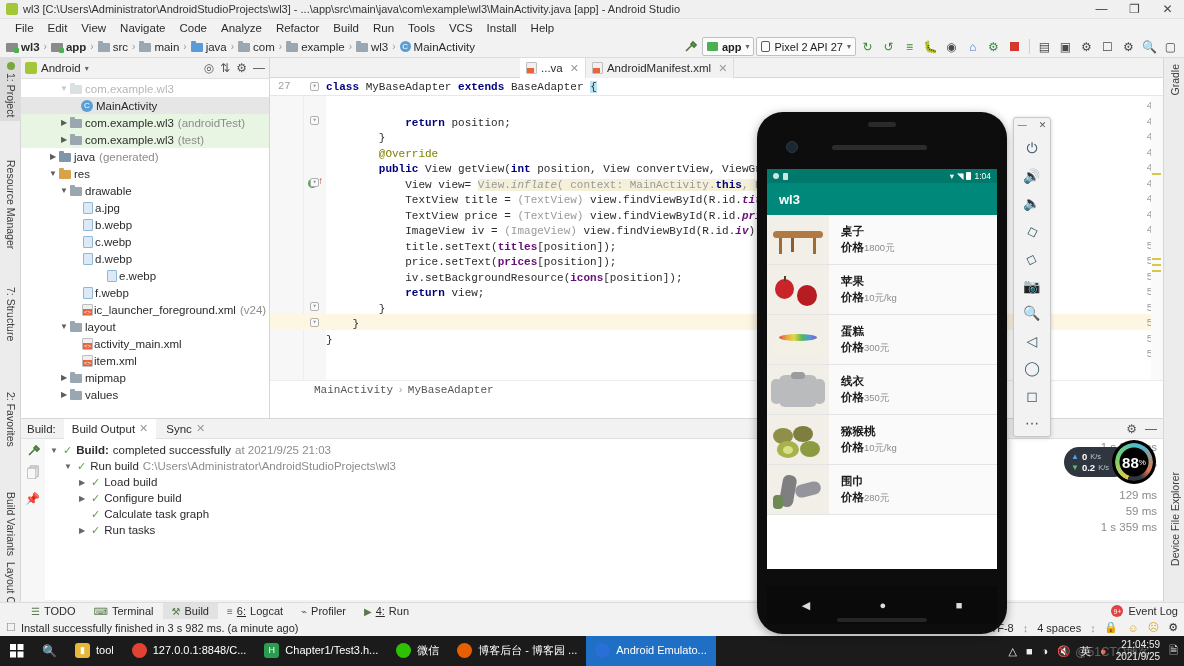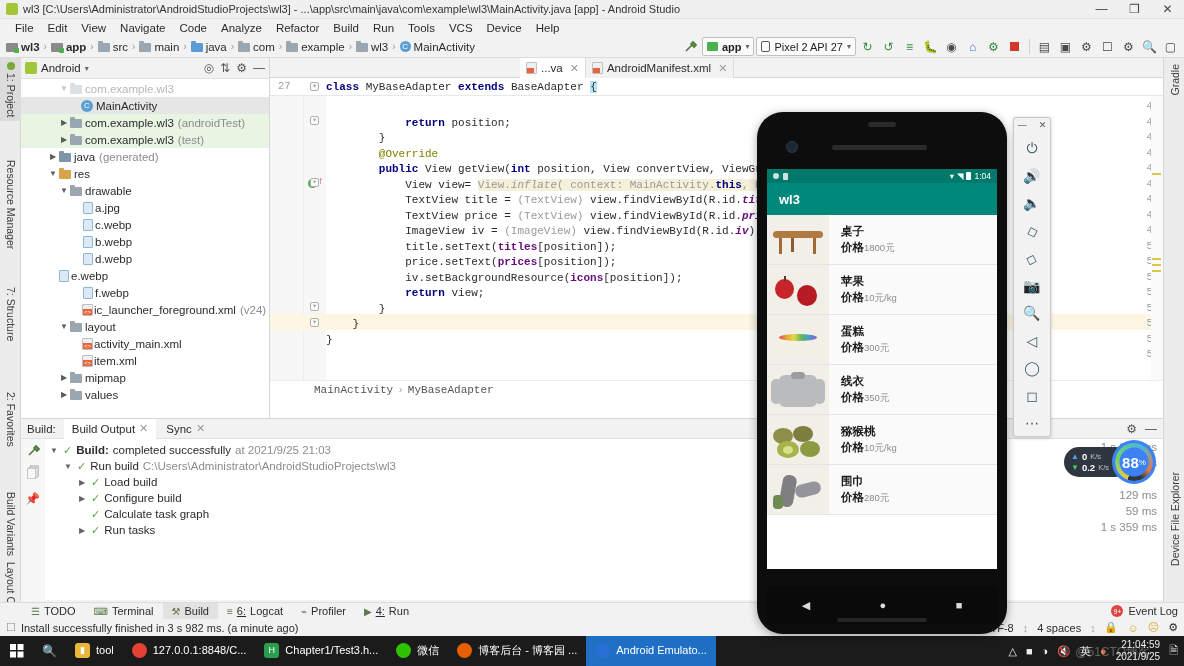--- a/index.html
+++ b/index.html
@@ -217,21 +217,21 @@
     position:absolute; left:1064px; top:447px; width:66px; height:30px; background:#2f3640; border-radius:15px;
     display:flex; flex-direction:column; justify-content:center; padding-left:7px; color:#fff; z-index:9;
   }
   .net-row { display:flex; align-items:center; gap:3px; font-size:8.5px; line-height:11px;}
   .net-row b { font-size:9.5px; }
   .net-row .arw-up { color:#4aa3f0; font-size:8px;}
   .net-row .arw-dn { color:#49c96a; font-size:8px;}
   .net-row .unit { color:#b9c0c8; font-size:7.5px;}
   .cpu-ring {
     position:absolute; left:1112px; top:440px; width:44px; height:44px; border-radius:50%;
-    background:#3b82f6; z-index:10; display:flex; align-items:center; justify-content:center; color:#fff;
+    background:#000000; z-index:10; display:flex; align-items:center; justify-content:center; color:#fff;
   }
   .cpu-ring::before{
     content:""; position:absolute; left:3px; top:3px; width:38px; height:38px; border-radius:50%;
     background: conic-gradient(from 200deg, #e8c84a 0deg, #6fd06f 90deg, #4ab9d8 180deg, #e07a4a 280deg, #2f3640 317deg);
     -webkit-mask: radial-gradient(circle, transparent 14px, #000 15px);
             mask: radial-gradient(circle, transparent 14px, #000 15px);
   }
   .cpu-ring b { font-size:15px; position:relative; z-index:2; }
   .cpu-ring i { font-size:8px; font-style:normal; position:relative; z-index:2; }
 
@@ -288,21 +288,21 @@
       <div class="menu-item">Edit</div>
       <div class="menu-item">View</div>
       <div class="menu-item">Navigate</div>
       <div class="menu-item">Code</div>
       <div class="menu-item">Analyze</div>
       <div class="menu-item">Refactor</div>
       <div class="menu-item">Build</div>
       <div class="menu-item">Run</div>
       <div class="menu-item">Tools</div>
       <div class="menu-item">VCS</div>
-      <div class="menu-item">Device</div>
+      <div class="menu-item">Install</div>
       <div class="menu-item">Help</div>
     </div>
 
   <div class="navrow">
     <div class="crumb" id="navcrumb">
         <span style="display: inline-flex; align-items: center;">
           <span class="ico mod-ico" style="height: 9px; margin-top: 2px;"></span>
           <span style="font-weight: bold;">wl3</span>
         </span>
         <span class="crumb-sep">›</span>
@@ -466,33 +466,33 @@
           <span class="tlabel">drawable</span>
         </div>
         <div class="trow" style="padding-left: 48px;">
           <span class="twist"></span>
           <span class="tico ic-img"></span>
           <span class="tlabel">a.jpg</span>
         </div>
         <div class="trow" style="padding-left: 48px;">
           <span class="twist"></span>
           <span class="tico ic-img"></span>
-          <span class="tlabel">c.webp</span>
+          <span class="tlabel">b.webp</span>
         </div>
         <div class="trow" style="padding-left: 48px;">
           <span class="twist"></span>
           <span class="tico ic-img"></span>
-          <span class="tlabel">b.webp</span>
+          <span class="tlabel">c.webp</span>
         </div>
         <div class="trow" style="padding-left: 48px;">
           <span class="twist"></span>
           <span class="tico ic-img"></span>
           <span class="tlabel">d.webp</span>
         </div>
-        <div class="trow" style="padding-left: 24px;">
+        <div class="trow" style="padding-left: 72px;">
           <span class="twist"></span>
           <span class="tico ic-img"></span>
           <span class="tlabel">e.webp</span>
         </div>
         <div class="trow" style="padding-left: 48px;">
           <span class="twist"></span>
           <span class="tico ic-img"></span>
           <span class="tlabel">f.webp</span>
         </div>
         <div class="trow" style="padding-left: 48px;">

